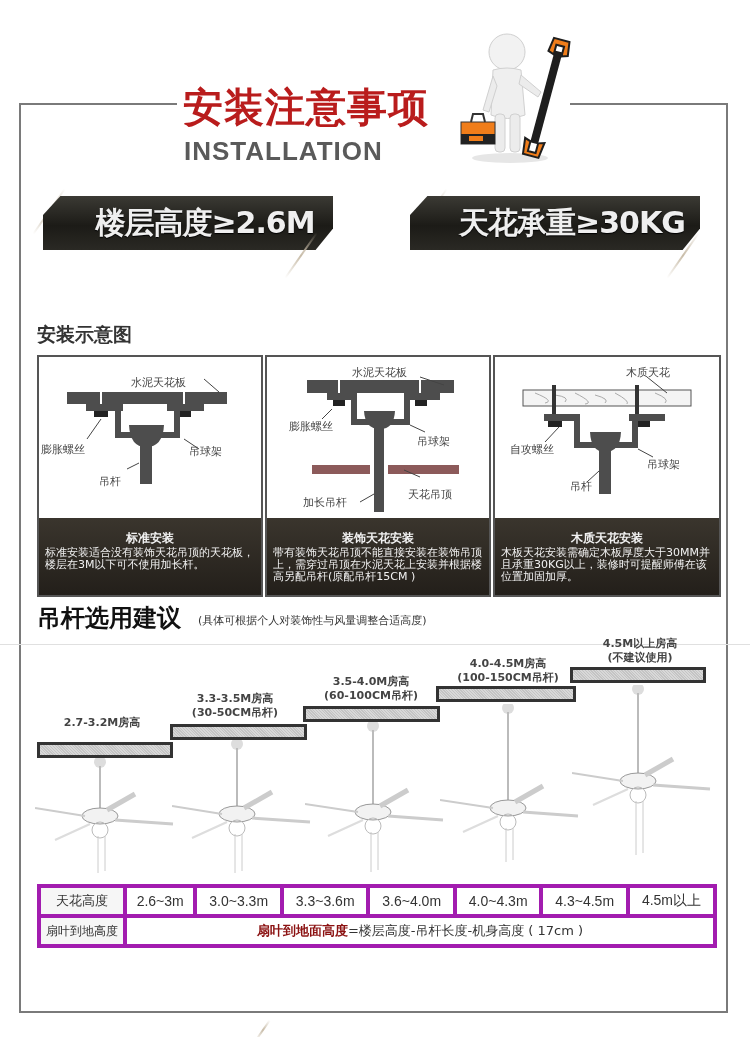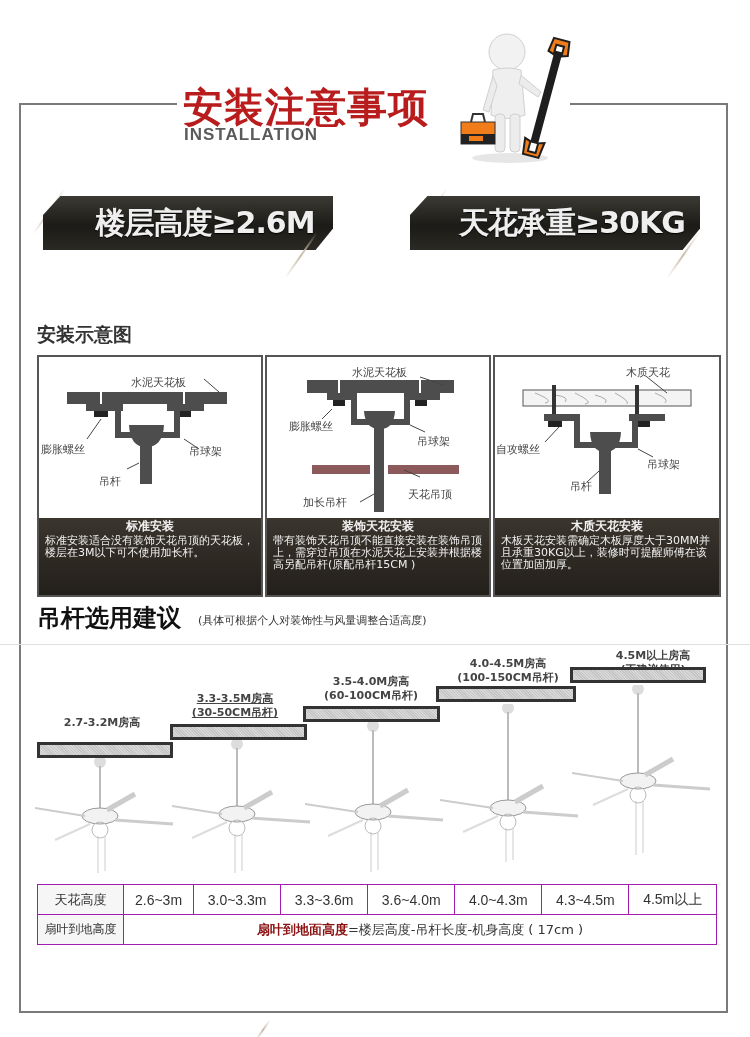--- a/index.html
+++ b/index.html
@@ -8,54 +8,54 @@
 
   
   .frame-top-left { position: absolute; left: 19px; top: 103px; width: 158px; height: 2px; background: #7a7a7a; }
   .frame-top-right { position: absolute; left: 570px; top: 103px; width: 157px; height: 2px; background: #7a7a7a; }
   .frame-left { position: absolute; left: 19px; top: 103px; width: 2px; height: 910px; background: #7a7a7a; }
   .frame-right { position: absolute; left: 726px; top: 103px; width: 2px; height: 910px; background: #7a7a7a; }
   .frame-bottom { position: absolute; left: 19px; top: 1011px; width: 709px; height: 2px; background: #7a7a7a; }
 
   
   .title-cn { position: absolute; left: 183px; top: 80px; font-size: 40px; font-weight: bold; color: #b91c1c; letter-spacing: 1px; font-family: "DejaVu Sans", sans-serif; }
-  .title-en { position: absolute; left: 184px; top: 125px; font-size: 17px; font-weight: bold; color: #5a5a5a; letter-spacing: 1px; font-family: "Liberation Sans", sans-serif; }
+  .title-en { position: absolute; left: 184px; top: 136px; font-size: 26px; font-weight: bold; color: #5a5a5a; letter-spacing: 1px; font-family: "Liberation Sans", sans-serif; }
   .mascot { position: absolute; left: 455px; top: 30px; width: 120px; height: 135px; }
 
   
   .banner { position: absolute; top: 196px; height: 54px; background: linear-gradient(180deg, #3b3a34 0%, #1c1b17 55%, #2a2924 100%); color: #efefef; font-weight: bold; font-size: 30px; display: flex; align-items: center; justify-content: center; letter-spacing: -1px; text-shadow: 0 1px 1px #000; padding-left: 34px; }
   .banner-1 { left: 43px; width: 290px; clip-path: polygon(6% 0, 100% 0, 100% 60%, 94% 100%, 0 100%, 0 35%); }
   .banner-2 { left: 410px; width: 290px; clip-path: polygon(6% 0, 100% 0, 100% 60%, 94% 100%, 0 100%, 0 35%); }
   .slash { position: absolute; width: 2px; height: 55px; background: linear-gradient(180deg, rgba(200,190,170,0) 0%, #c8bca8 50%, rgba(200,190,170,0) 100%); transform: rotate(35deg); }
 
   
   .sec-title { position: absolute; left: 37px; top: 322px; font-size: 19px; font-weight: bold; color: #333; }
   .panel { position: absolute; top: 355px; width: 226px; height: 242px; border: 2px solid #555; background: #fff; }
   .panel-1 { left: 37px; }
   .panel-2 { left: 265px; }
   .panel-3 { left: 493px; width: 228px; }
   .panel svg { position: absolute; left: 0; top: 0; }
-  .panel-caption { position: absolute; left: 0; right: 0; bottom: 0; height: 77px; background: linear-gradient(180deg, #3a352d 0%, #231f1a 100%); color: #f2f2f2; padding: 0 6px; font-size: 11px; line-height: 16px; text-align: center; }
+  .panel-caption { position: absolute; left: 0; right: 0; bottom: 0; height: 77px; background: linear-gradient(180deg, #3a352d 0%, #231f1a 100%); color: #f2f2f2; padding: 12px 6px; font-size: 11px; line-height: 16px; text-align: center; }
   .panel-caption .cap-title { font-weight: bold; font-size: 12px; margin-bottom: 1px; }
   .panel-caption .cap-body { text-align: left; font-size: 11px; line-height: 12px; }
   .diag-label { position: absolute; font-size: 11px; color: #444; white-space: nowrap; }
 
   
   .rod-title { position: absolute; left: 37px; top: 602px; font-size: 24px; font-weight: bold; color: #111; }
   .rod-sub { position: absolute; left: 198px; top: 613px; font-size: 11px; color: #333; }
   .hline { position: absolute; left: 0; top: 644px; width: 750px; height: 1px; background: #e0e0e0; }
 
   .ceiling { position: absolute; height: 16px; border: 3px solid #333; background: repeating-linear-gradient(45deg, #d8d8d8 0, #d8d8d8 1px, #c4c4c4 1px, #c4c4c4 2px); }
   .ceil-label { position: absolute; font-size: 11px; font-weight: bold; color: #444; text-align: center; line-height: 14px; white-space: nowrap; }
 
   .fan { position: absolute; }
 
   
   .spec-table { position: absolute; left: 37px; top: 884px; width: 680px; border-collapse: collapse; }
-  .spec-table td { border: 1px solid #a21caf; text-align: center; font-size: 14px; color: #333; height: 30px; padding: 0; font-family: "Liberation Sans", sans-serif; }
+  .spec-table td { border: 4px solid #a21caf; text-align: center; font-size: 14px; color: #333; height: 30px; padding: 0; font-family: "Liberation Sans", sans-serif; }
   .spec-table td.row-head { width: 86px; font-size: 12px; background: #f6f6f6; font-family: "DejaVu Sans", sans-serif; }
   .spec-table tr:first-child td.row-head { font-size: 13px; }
   .spec-table td.formula { font-size: 13px; font-family: "DejaVu Sans", sans-serif; }
   .formula .red { color: #8b1212; font-weight: bold; }
 </style>
 </head>
 <body>
 
 <div class="frame-top-left"></div>
 <div class="frame-top-right"></div>
@@ -171,49 +171,49 @@
     <rect x="141" y="64" width="14" height="6" fill="#222"></rect>
     <path d="M79 57 L85 57 L85 85 L137 85 L137 57 L143 57 L143 91 L79 91 Z" fill="#4d4d4d"></path>
     <path d="M95 75 L126 75 Q125 95 110 95 Q96 95 95 75 Z" fill="#4d4d4d"></path>
     <rect x="104" y="90" width="12" height="47" fill="#4d4d4d"></rect>
     <line x1="152" y1="20" x2="172" y2="36" stroke="#444"></line>
     <line x1="64" y1="70" x2="50" y2="85" stroke="#444"></line>
     <line x1="143" y1="92" x2="158" y2="100" stroke="#444"></line>
     <line x1="92" y1="125" x2="104" y2="114" stroke="#444"></line>
   </svg>
   <span class="diag-label" style="left:95px;top:8px;margin-left:36px;">木质天花</span>
-  <span class="diag-label" style="left:1px;top:85px;">自攻螺丝</span>
+  <span class="diag-label" style="left:15px;top:85px;">自攻螺丝</span>
   <span class="diag-label" style="left:152px;top:100px;">吊球架</span>
   <span class="diag-label" style="left:75px;top:122px;">吊杆</span>
   <div class="panel-caption">
     <div class="cap-title">木质天花安装</div>
     <div class="cap-body">木板天花安装需确定木板厚度大于30MM并且承重30KG以上，装修时可提醒师傅在该位置加固加厚。</div>
   </div>
 </div>
 
 <div class="rod-title">吊杆选用建议</div>
 <div class="rod-sub">(具体可根据个人对装饰性与风量调整合适高度)</div>
 <div class="hline"></div>
 
 <div class="ceil-label" style="left:52px;top:716px;width:100px;">
   <div>2.7-3.2M房高</div>
 </div>
-<div class="ceil-label" style="left:180px;top:692px;width:110px;text-decoration:underline;">
+<div class="ceil-label" style="left:180px;top:692px;width:110px;">
   <div>3.3-3.5M房高</div>
   <div>(30-50CM吊杆)</div>
 </div>
 <div class="ceil-label" style="left:316px;top:675px;width:110px;">
   <div>3.5-4.0M房高</div>
   <div>(60-100CM吊杆)</div>
 </div>
 <div class="ceil-label" style="left:448px;top:657px;width:120px;">
   <div>4.0-4.5M房高</div>
   <div>(100-150CM吊杆)</div>
 </div>
-<div class="ceil-label" style="left:603px;top:637px;width:100px;margin-top:12px;">
+<div class="ceil-label" style="left:590px;top:637px;width:100px;">
   <div>4.5M以上房高</div>
   <div>(不建议使用)</div>
 </div>
 
 <div class="ceiling" style="left:37px;top:742px;width:136px;"></div>
 <div class="ceiling" style="left:170px;top:724px;width:137px;"></div>
 <div class="ceiling" style="left:303px;top:706px;width:137px;"></div>
 <div class="ceiling" style="left:436px;top:686px;width:140px;"></div>
 <div class="ceiling" style="left:570px;top:667px;width:136px;"></div>
 

